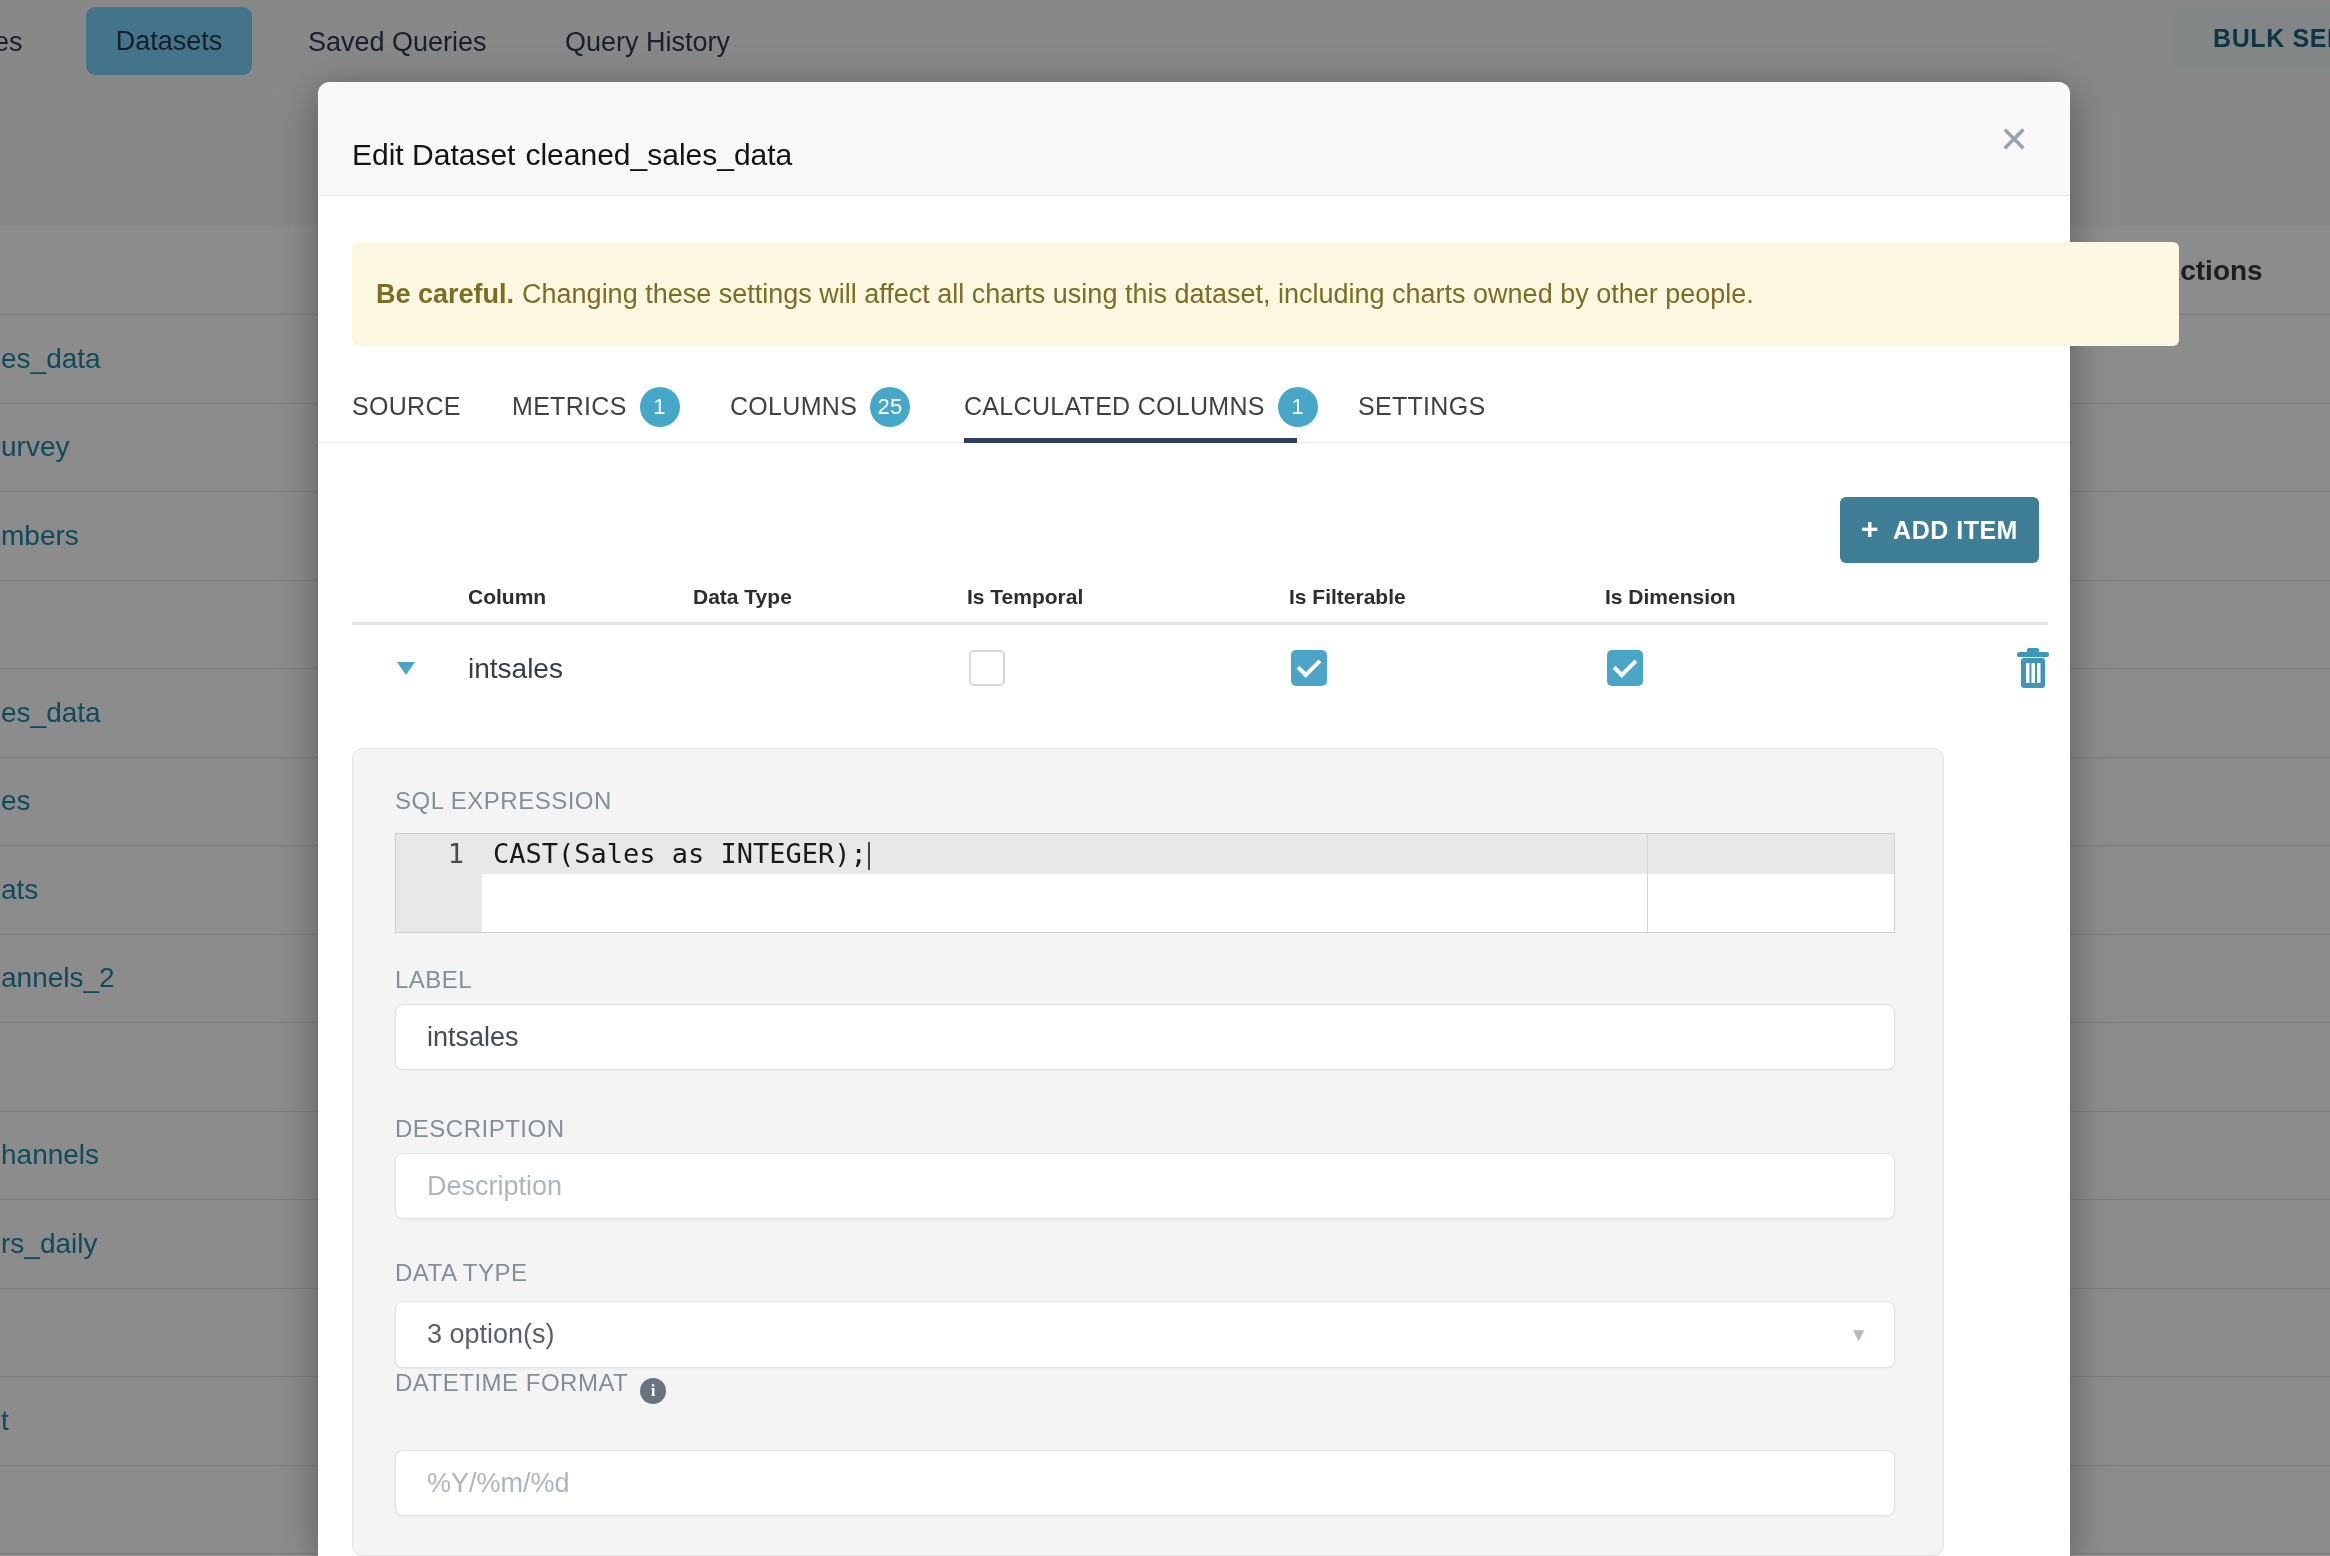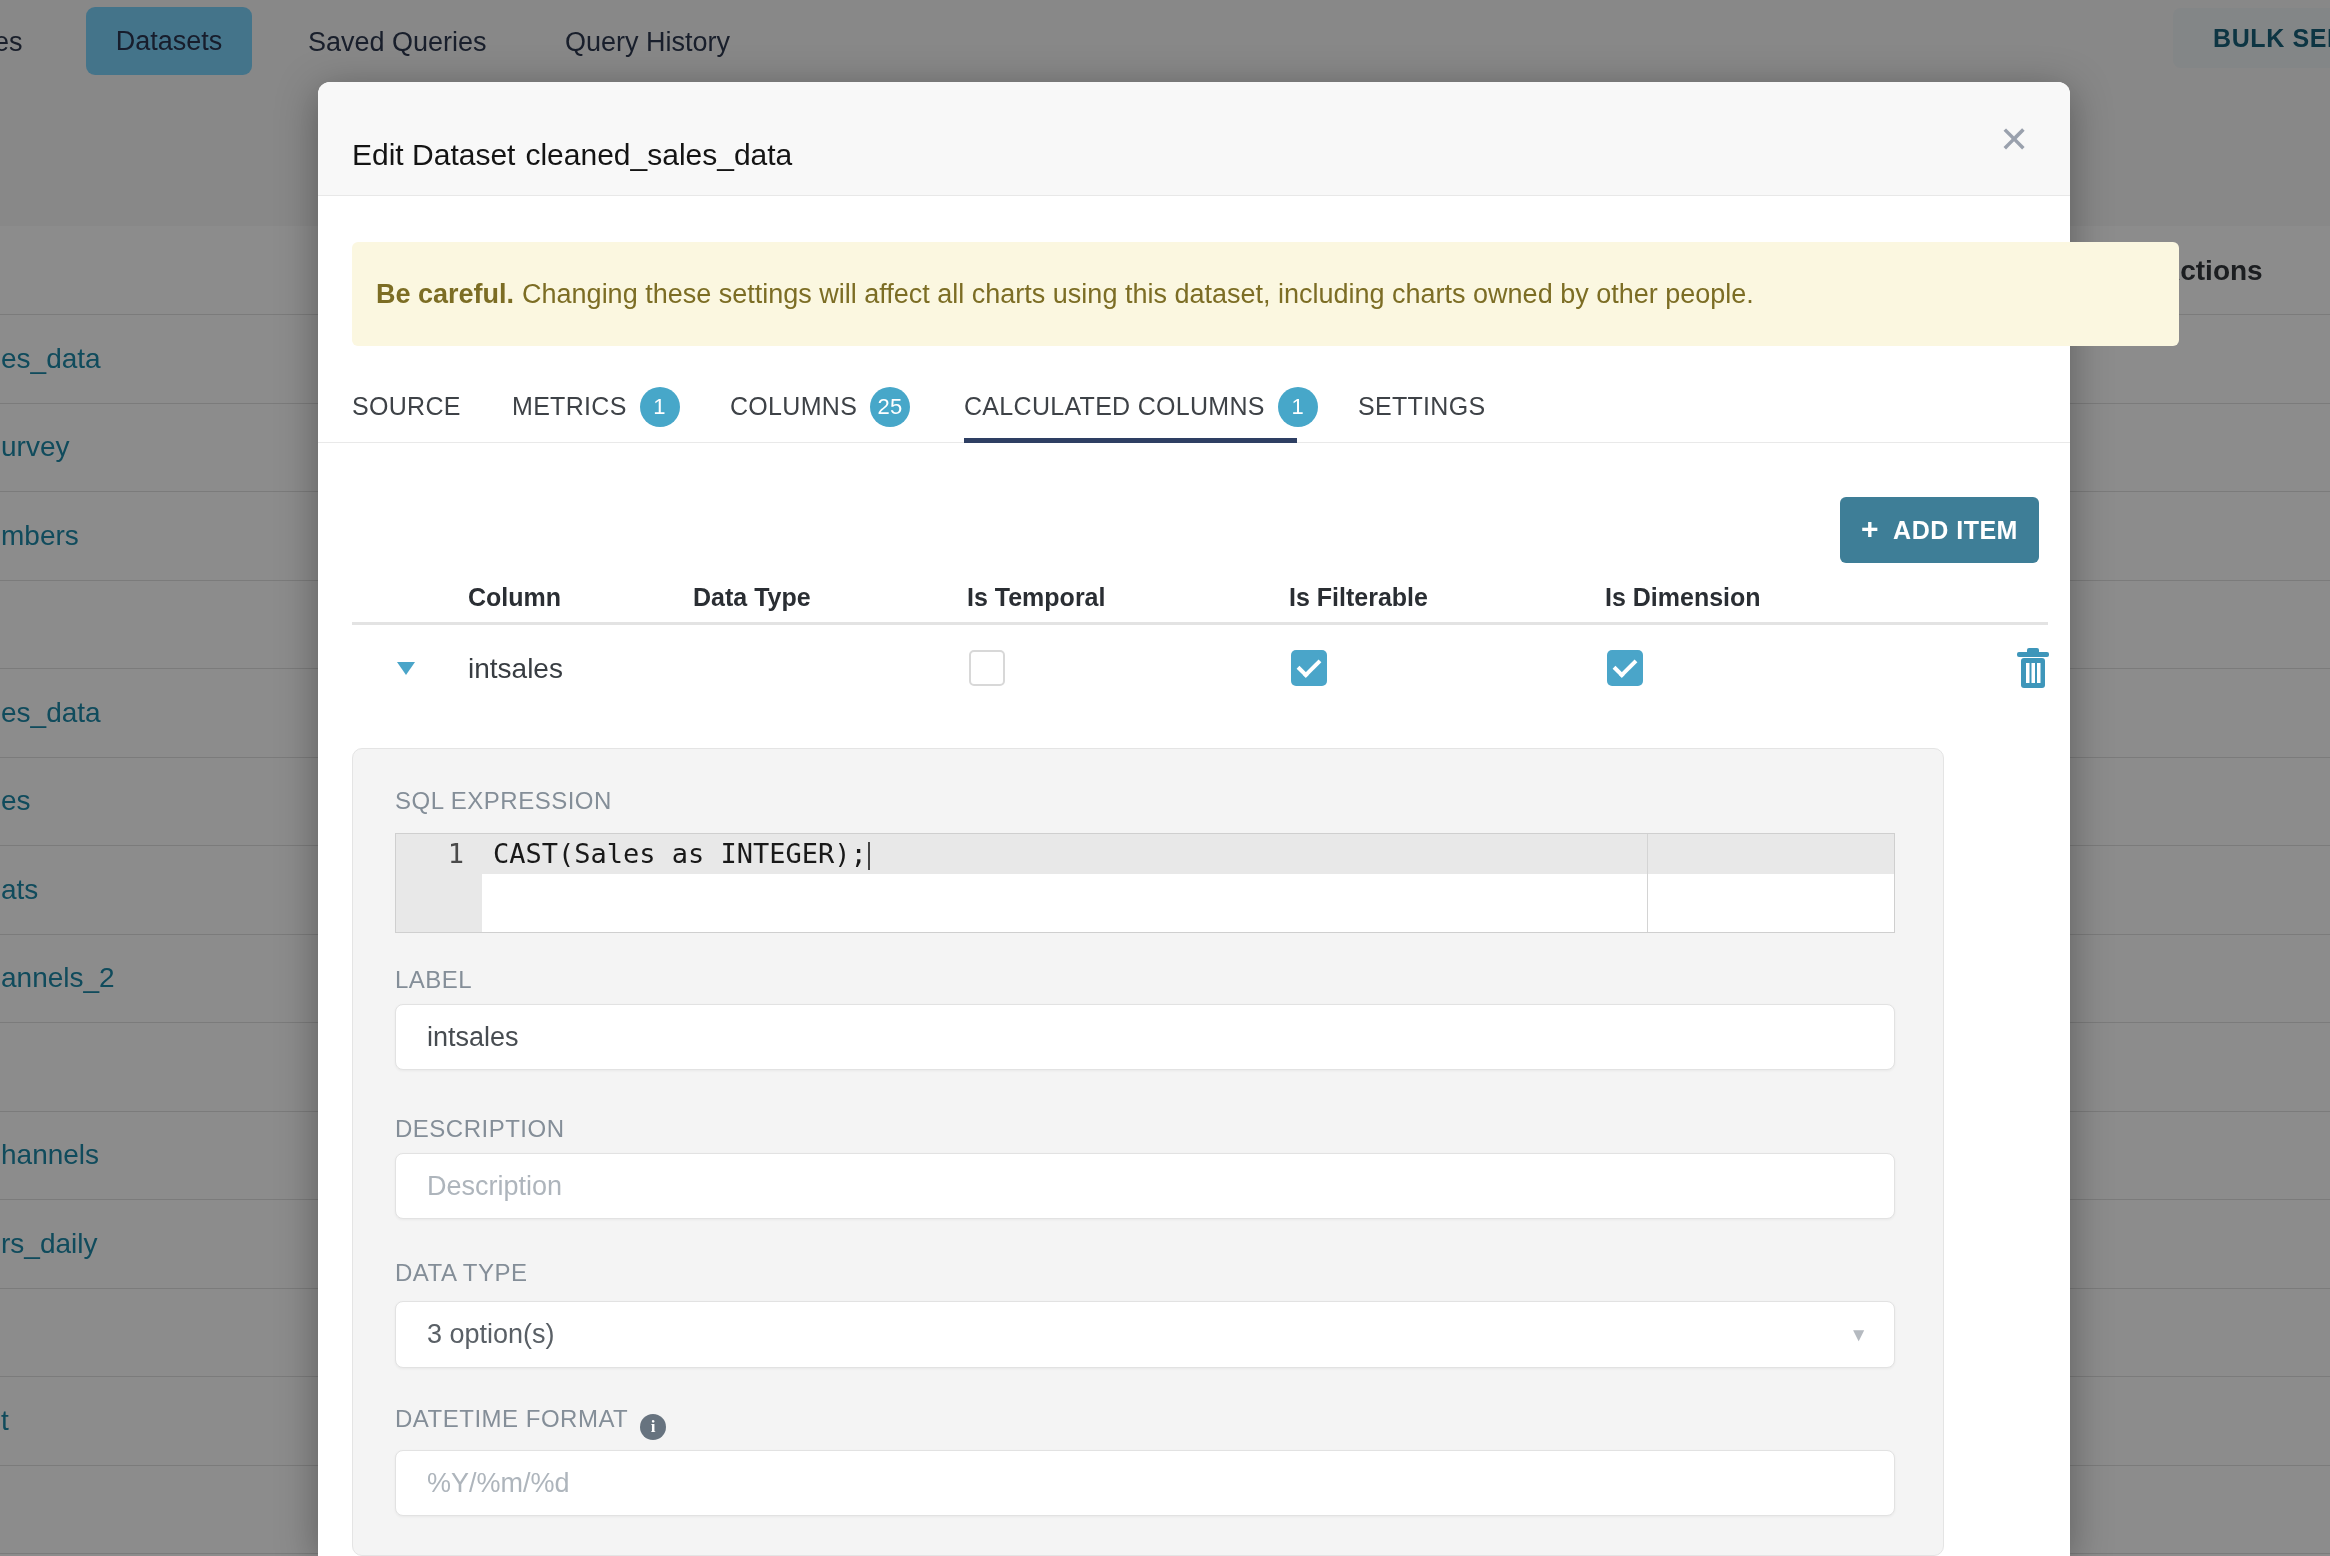--- a/index.html
+++ b/index.html
@@ -66,42 +66,42 @@
     font-size:22px;display:flex;align-items:center;justify-content:center;}
   .t0{left:34px;} .t1{left:194px;} .t2{left:412px;} .t3{left:646px;} .t4{left:1040px;}
   .tab-underline{position:absolute;left:646px;bottom:-1px;width:333px;height:5px;background:var(--underline);}
 
   .add-btn{position:absolute;left:1522px;top:415px;width:199px;height:66px;background:var(--addbtn);
     border-radius:6px;display:flex;align-items:center;justify-content:center;gap:14px;color:#fff;
     font-size:25px;font-weight:700;letter-spacing:.5px;cursor:pointer;}
   .add-btn .plus{font-size:30px;font-weight:700;margin-top:-2px;}
 
   .col-h{position:absolute;top:487px;height:56px;display:flex;align-items:center;
-    font-size:25px;font-weight:700;color:#2a2e33;}
+    font-size:21px;font-weight:700;color:#2a2e33;}
   .h-col{left:150px;} .h-dtype{left:375px;} .h-temporal{left:649px;}
   .h-filterable{left:971px;} .h-dimension{left:1287px;}
   .col-divider{position:absolute;left:34px;top:540px;width:1696px;height:3px;background:#e3e3e3;}
 
   .row-caret{position:absolute;left:79px;top:580px;width:0;height:0;
     border-left:9px solid transparent;border-right:9px solid transparent;
     border-top:13px solid #4aa5c9;cursor:pointer;}
   .row-name{position:absolute;left:150px;top:568px;height:38px;display:flex;align-items:center;
     font-size:28px;color:#383d42;}
   .cbx{position:absolute;top:568px;width:36px;height:36px;border-radius:5px;cursor:pointer;}
   .cbx.unchecked{background:#fff;border:2px solid #d8d8d8;}
   .cbx.checked{background:#4aa5c9;display:flex;align-items:center;justify-content:center;}
   .cbx.checked:after{content:"";width:18px;height:9px;border-left:4px solid #fff;
     border-bottom:4px solid #fff;transform:rotate(-45deg);margin-top:-5px;}
   .cb-temporal{left:651px;} .cb-filterable{left:973px;} .cb-dimension{left:1289px;}
   .trash{position:absolute;left:1698px;top:566px;cursor:pointer;}
 
   .card{position:absolute;left:34px;top:666px;width:1592px;height:808px;background:#f4f4f4;
     border:1px solid #e4e4e4;border-radius:10px;}
   .f-label{position:absolute;left:42px;font-size:24px;color:#848e98;letter-spacing:.5px;}
-  .l-sql{top:38px;} .l-label{top:217px;text-align:right;} .l-desc{top:366px;} .l-dtype{top:510px;} .l-dt{top:620px;margin-top:36px;}
+  .l-sql{top:38px;} .l-label{top:217px;text-align:right;} .l-desc{top:366px;} .l-dtype{top:510px;} .l-dt{top:620px;}
   .info-i{display:inline-flex;align-items:center;justify-content:center;width:26px;height:26px;
     border-radius:50%;background:#67737f;color:#fff;font-size:17px;font-weight:700;
     margin-left:12px;vertical-align:-5px;font-family:"Liberation Serif",serif;}
 
   .editor{position:absolute;left:42px;top:84px;width:1500px;height:100px;background:#fff;
     border:1px solid #cfcfcf;overflow:hidden;}
   .gutter{position:absolute;left:0;top:0;width:86px;height:100%;background:#e8e8e8;}
   .gutter .num{display:block;text-align:right;padding-right:18px;
     font-family:"DejaVu Sans Mono",monospace;font-size:27px;color:#4a4a4a;line-height:40px;}
   .active-line{position:absolute;left:86px;top:0;right:0;height:40px;background:#e8e8e8;}

